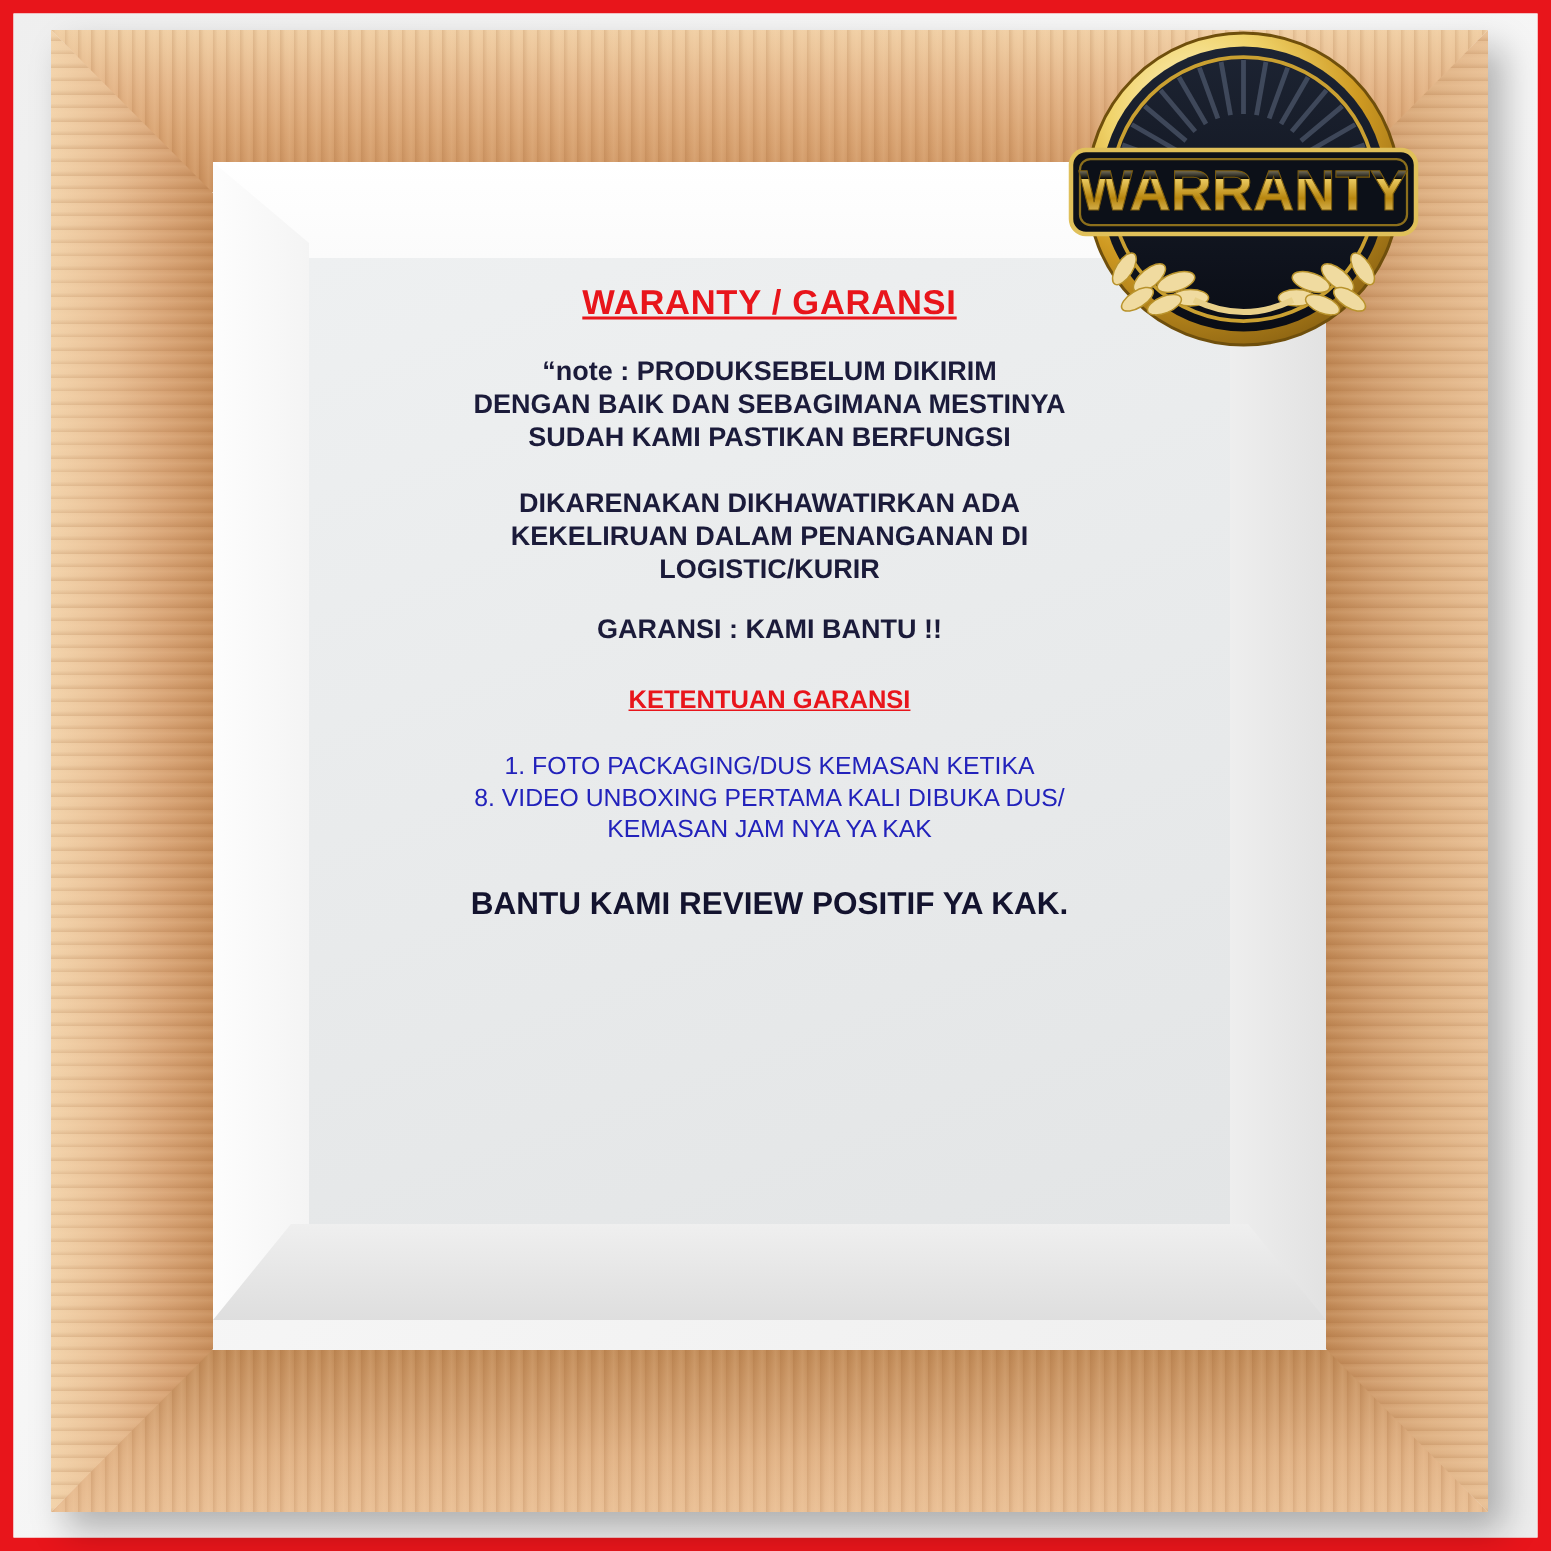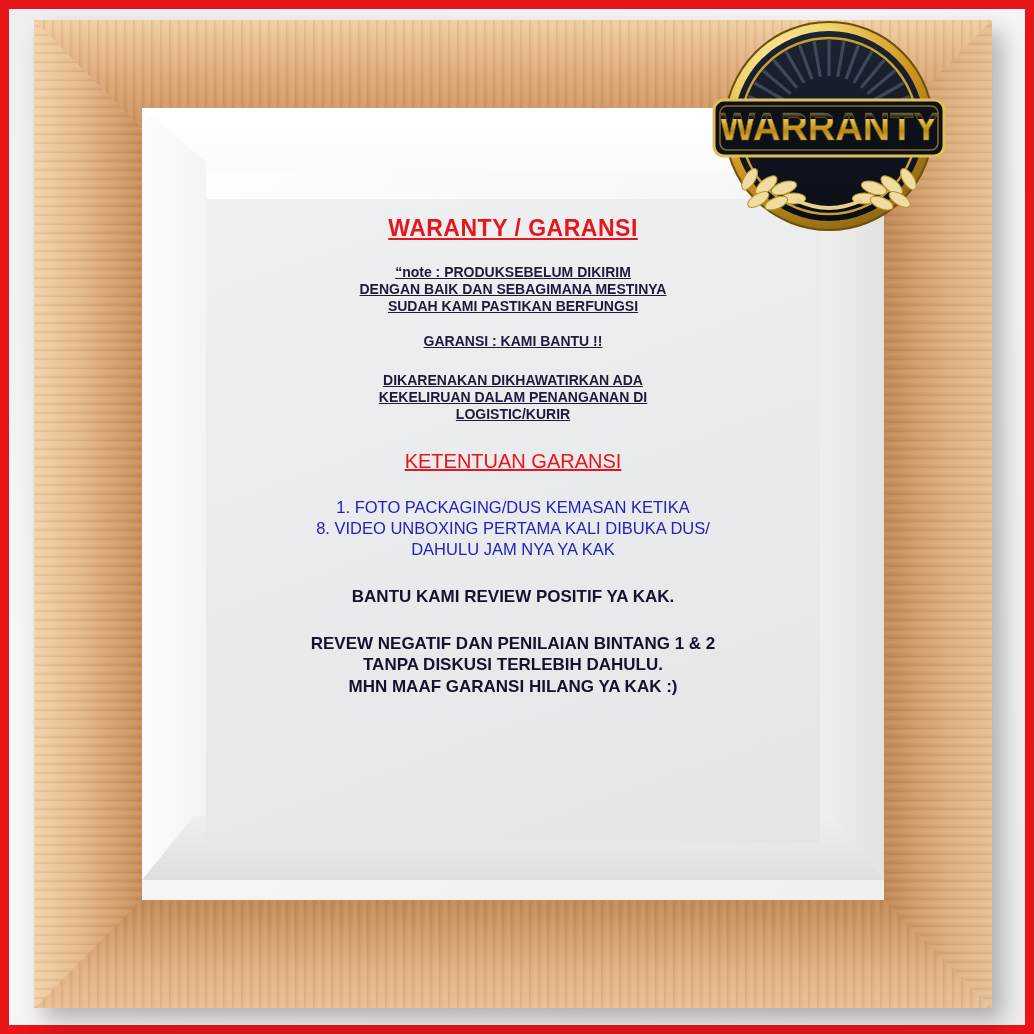--- a/index.html
+++ b/index.html
@@ -109,63 +109,61 @@
   
   .paper {
     position: absolute;
     left: 206px; top: 172px;
     width: 614px; height: 644px;
     background: linear-gradient(160deg,#eef0f1 0%, #e9ebec 45%, #e3e5e6 100%);
     z-index: 5;
     box-sizing: border-box;
     padding: 8px 18px 0 18px;
     text-align: center;
-    margin-top: 27px;
   }
 
   .doc-title {
     color: #e8151b;
     font-size: 23px;
     font-weight: bold;
     letter-spacing: 0.5px;
     text-decoration: underline;
     margin-top: 8px;
     margin-bottom: 0;
   }
 
   .block {
     color: #1b1b3a;
     font-weight: bold;
-    font-size: 14px;
+    font-size: 18px;
     line-height: 1.22;
     margin-top: 22px;
-    text-decoration: underline;
   }
   .block.tight { margin-top: 18px; }
 
   .sub-title {
     color: #e8151b;
-    font-size: 20px;
-    font-weight: normal;
+    font-size: 17px;
+    font-weight: bold;
     text-decoration: underline;
     margin-top: 26px;
   }
 
   .terms {
     color: #2222bb;
     font-weight: normal;
     font-size: 16.5px;
     line-height: 1.28;
     margin-top: 24px;
   }
 
   .note-dark {
     color: #13132e;
     font-weight: bold;
-    font-size: 17px;
+    font-size: 21px;
     line-height: 1.25;
     margin-top: 26px;
   }
 
   
   .badge {
     position: absolute;
     left: 700px; top: 18px;
     width: 258px; height: 216px;
     z-index: 9;
@@ -196,43 +194,38 @@
   <div class="paper">
 
     <div class="doc-title">WARANTY / GARANSI</div>
 
     <div class="block">
       <div>“note : PRODUKSEBELUM DIKIRIM</div>
       <div>DENGAN BAIK DAN SEBAGIMANA MESTINYA</div>
       <div>SUDAH KAMI PASTIKAN BERFUNGSI</div>
     </div>
 
-    <div class="block tight">GARANSI : KAMI BANTU !!</div>
-
     <div class="block">
       <div>DIKARENAKAN DIKHAWATIRKAN ADA</div>
       <div>KEKELIRUAN DALAM PENANGANAN DI</div>
       <div>LOGISTIC/KURIR</div>
     </div>
 
+    <div class="block tight">GARANSI : KAMI BANTU !!</div>
+
     <div class="sub-title">KETENTUAN GARANSI</div>
 
     <div class="terms">
       <div>1.  FOTO PACKAGING/DUS KEMASAN  KETIKA</div>
       <div>8. VIDEO UNBOXING PERTAMA KALI DIBUKA DUS/</div>
-      <div>DAHULU JAM NYA YA KAK</div>
+      <div>KEMASAN JAM NYA YA KAK</div>
     </div>
 
     <div class="note-dark">BANTU KAMI REVIEW POSITIF YA KAK.</div>
 
-    <div class="note-dark">
-      <div>REVEW NEGATIF DAN PENILAIAN BINTANG 1 &amp; 2</div>
-      <div>TANPA DISKUSI TERLEBIH DAHULU.</div>
-      <div>MHN MAAF GARANSI HILANG YA KAK :)</div>
-    </div>
 
   </div>
 
   <div class="badge">
     <svg viewBox="0 0 258 216" width="258" height="216">
       <defs>
         <radialGradient id="goldR" cx="35%" cy="25%" r="80%">
           <stop offset="0%" stop-color="#fff6cf"></stop>
           <stop offset="35%" stop-color="#f0d36a"></stop>
           <stop offset="65%" stop-color="#cf9a22"></stop>

